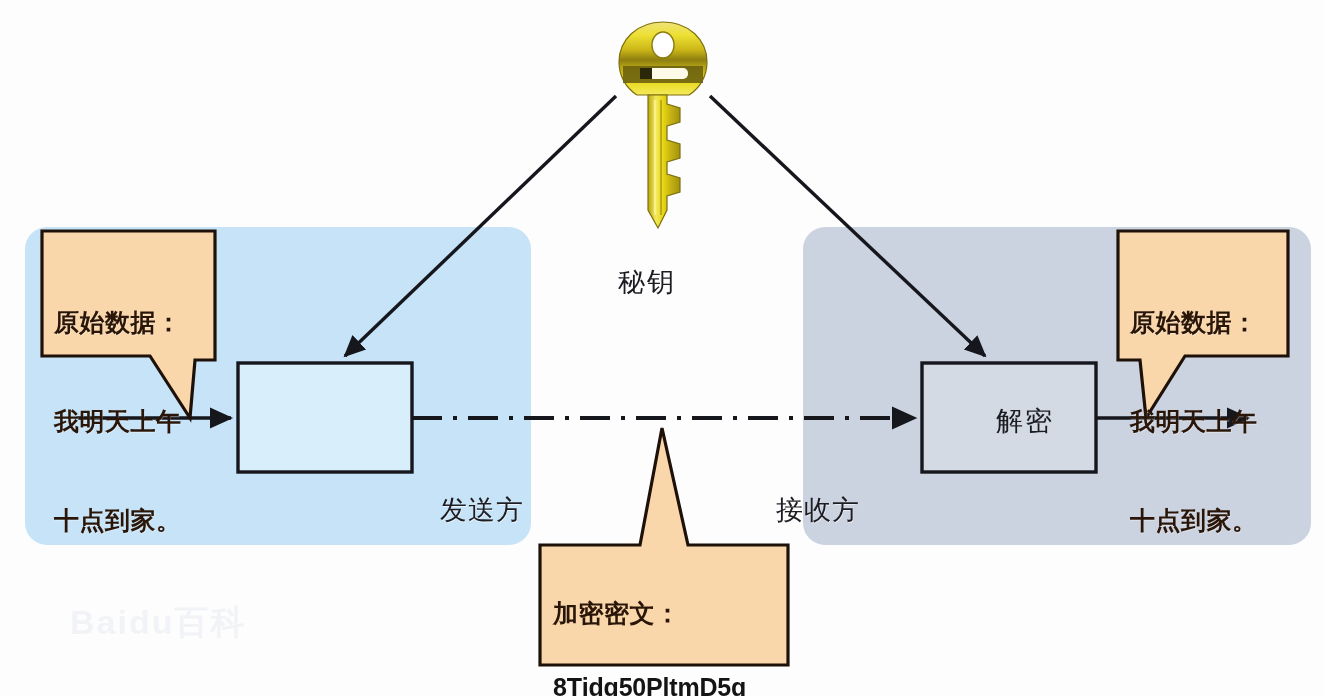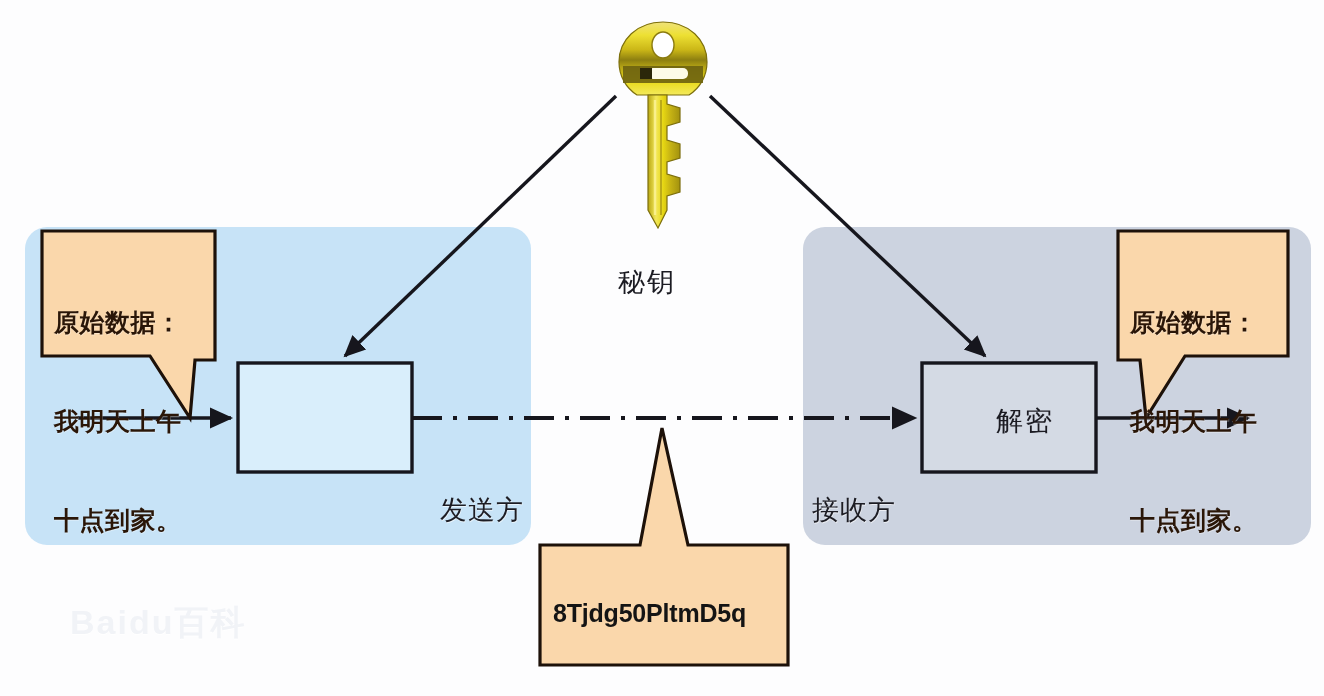--- a/index.html
+++ b/index.html
@@ -219,28 +219,29 @@
     <div>十点到家。</div>
   </div>
 
   <div class="txt callout-text" style="left:1130px; top:240px; width:158px;">
     <div>原始数据：</div>
     <div>我明天上午</div>
     <div>十点到家。</div>
   </div>
 
   <div class="txt" style="left:553px; top:555px; width:235px;">
+    <div class="cipher-head">加密密文：</div>
     <div class="cipher-line">8Tjdg50PltmD5q</div>
     
   </div>
 
 
   <div class="txt box-label" style="left:922px; top:404px; width:206px;">解密</div>
 
   <div class="txt panel-label" style="left:440px; top:493px;text-align:center;">发送方</div>
 
-  <div class="txt panel-label" style="left:812px; top:493px;">接收方</div>
+  <div class="txt panel-label" style="left:776px; top:493px;">接收方</div>
 
   <div class="txt key-label" style="left:618px; top:242px;margin-top:23px;">秘钥</div>
 
   <div id="watermark">Baidu百科</div>
 
 </div>
 
 </body></html>

